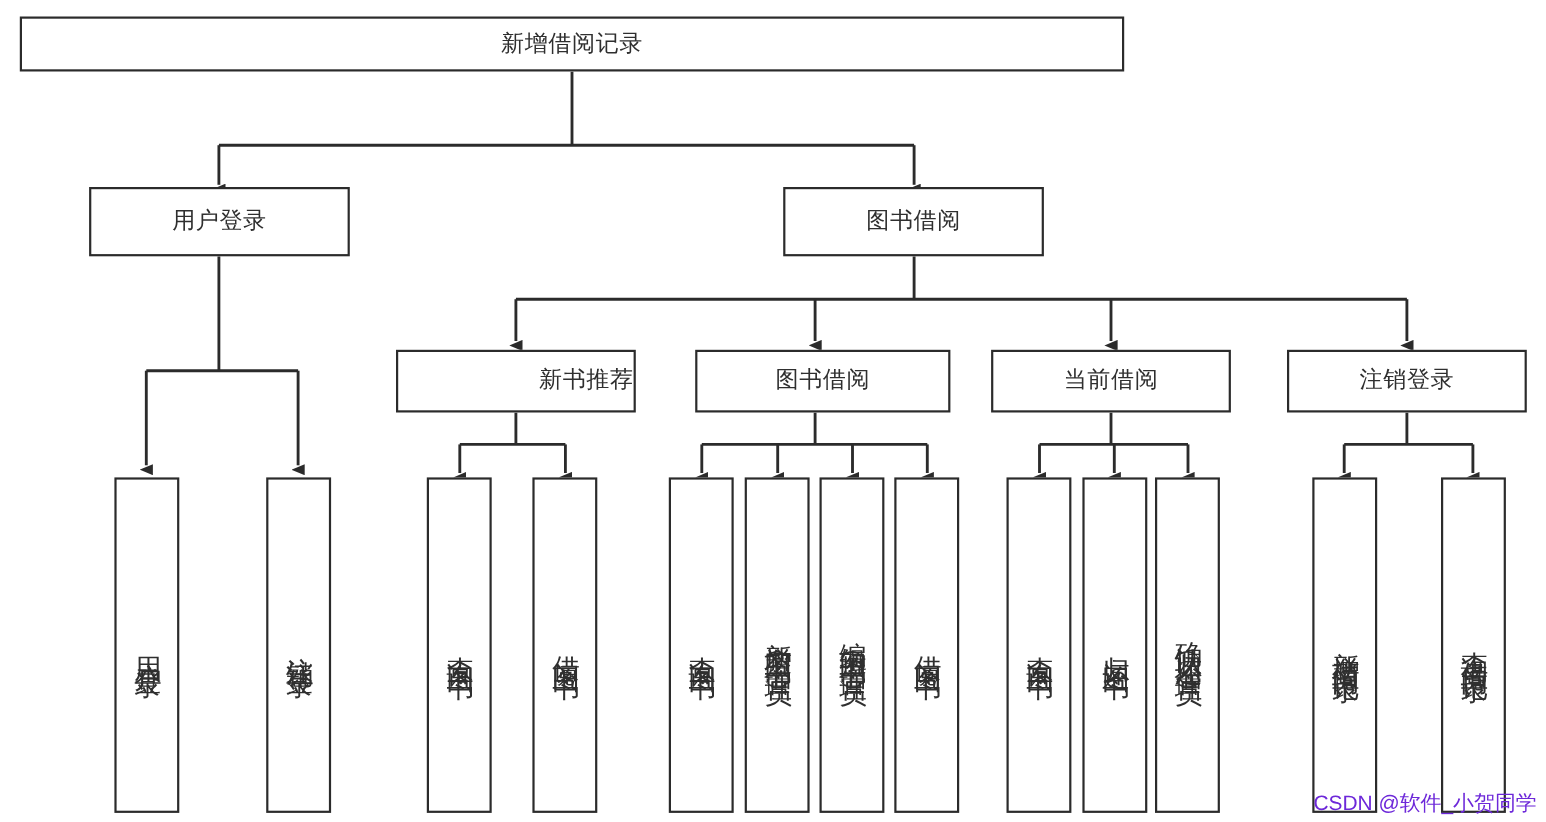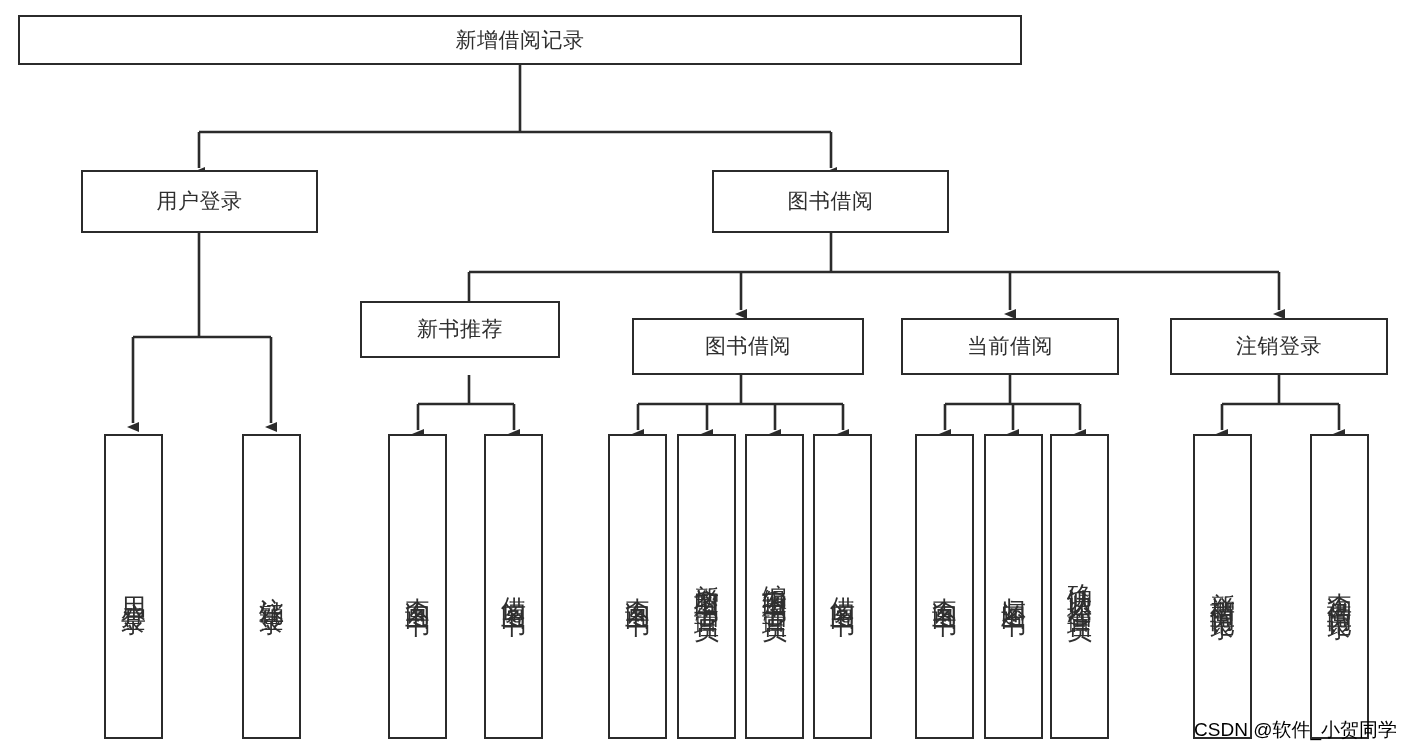--- a/index.html
+++ b/index.html
@@ -68,21 +68,21 @@
     height: 100%;
     display: flex;
     align-items: center;
     justify-content: center;
   }
   .watermark {
     position: absolute;
     right: 8px;
     bottom: 4px;
     font-size: 19px;
-    color: #000000;
+    color: #6d28d9;
     font-family: "Liberation Sans", "DejaVu Sans", sans-serif;
     white-space: nowrap;
     pointer-events: none;
   }
 </style>
 </head>
 <body>
 
 <div id="diagram-root">
 
@@ -142,21 +142,21 @@
     <span class="node-label h-label">新增借阅记录</span>
   </div>
 
   <div class="node-box" style="left:81px; top:170px; width:237px; height:63px;">
     <span class="node-label h-label">用户登录</span>
   </div>
   <div class="node-box" style="left:712px; top:170px; width:237px; height:63px;">
     <span class="node-label h-label">图书借阅</span>
   </div>
 
-  <div class="node-box" style="left:360px; top:301px; width:200px; height:57px;">
+  <div class="node-box" style="left:360px; top:318px; width:218px; height:57px;justify-content:flex-end;">
     <span class="node-label h-label">新书推荐</span>
   </div>
   <div class="node-box" style="left:632px; top:318px; width:232px; height:57px;">
     <span class="node-label h-label">图书借阅</span>
   </div>
   <div class="node-box" style="left:901px; top:318px; width:218px; height:57px;align-items:center;">
     <span class="node-label h-label">当前借阅</span>
   </div>
   <div class="node-box" style="left:1170px; top:318px; width:218px; height:57px;">
     <span class="node-label h-label">注销登录</span>

